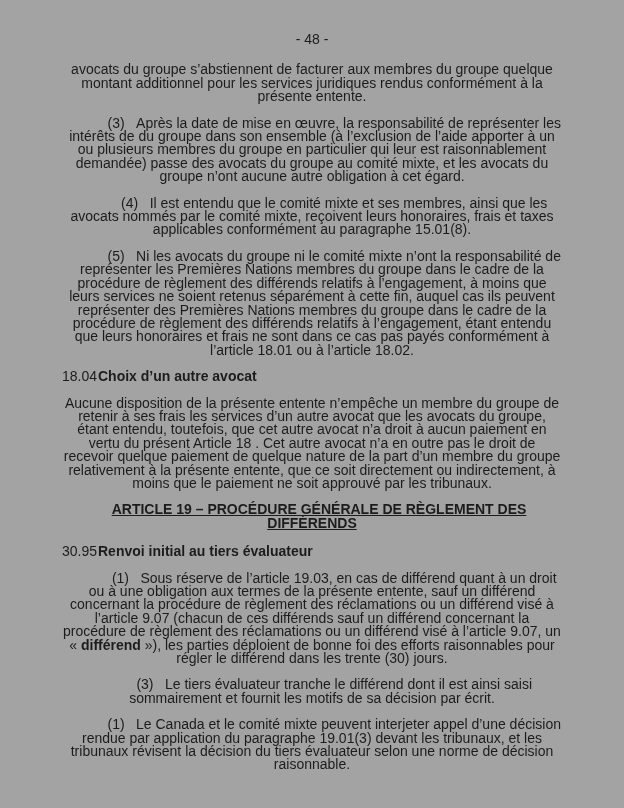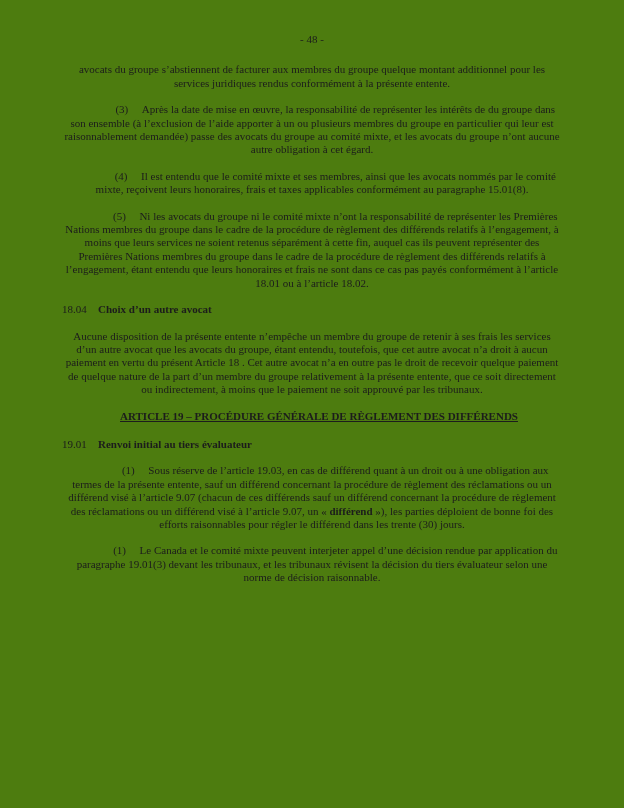--- a/index.html
+++ b/index.html
@@ -4,24 +4,24 @@
 <style>
   html, body {
     margin: 0;
     padding: 0;
     background: #ffffff;
   }
   .page {
     position: relative;
     width: 624px;
     height: 808px;
-    background: #4d7c0f;
+    background: #a3a3a3;
     overflow: hidden;
-    font-family: Liberation Serif, serif;
-    font-size: 11px;
+    font-family: Liberation Sans, sans-serif;
+    font-size: 14px;
     line-height: 13.4px;
     color: #1c1c1c;
     box-sizing: border-box;
     padding: 33px 62px 0 62px;
   }
   .page-number {
     text-align: center;
     margin: 0 0 17px 0;
   }
   p.para {
@@ -71,22 +71,23 @@
   <p class="para"><span class="pnum">(4)</span><span>Il est entendu que le comité mixte et ses membres, ainsi que les avocats nommés par le comité mixte, reçoivent leurs honoraires, frais et taxes applicables conformément au paragraphe 15.01(8).</span></p>
 
   <p class="para"><span class="pnum">(5)</span><span>Ni les avocats du groupe ni le comité mixte n’ont la responsabilité de représenter les Premières Nations membres du groupe dans le cadre de la procédure de règlement des différends relatifs à l’engagement, à moins que leurs services ne soient retenus séparément à cette fin, auquel cas ils peuvent représenter des Premières Nations membres du groupe dans le cadre de la procédure de règlement des différends relatifs à l’engagement, étant entendu que leurs honoraires et frais ne sont dans ce cas pas payés conformément à l’article 18.01 ou à l’article 18.02.</span></p>
 
   <div class="section-heading"><span class="snum">18.04</span><span>Choix d’un autre avocat</span></div>
 
   <p class="para">Aucune disposition de la présente entente n’empêche un membre du groupe de retenir à ses frais les services d’un autre avocat que les avocats du groupe, étant entendu, toutefois, que cet autre avocat n’a droit à aucun paiement en vertu du présent Article 18 . Cet autre avocat n’a en outre pas le droit de recevoir quelque paiement de quelque nature de la part d’un membre du groupe relativement à la présente entente, que ce soit directement ou indirectement, à moins que le paiement ne soit approuvé par les tribunaux.</p>
 
   <div class="article-heading"><span class="article-title-text">ARTICLE 19 – PROCÉDURE GÉNÉRALE DE RÈGLEMENT DES DIFFÉRENDS</span></div>
 
-  <div class="section-heading"><span class="snum">19.01</span><span>Renvoi initial au tiers évaluateur</span></div>
+  <div class="section-heading"><span class="snum">30.95</span><span>Renvoi initial au tiers évaluateur</span></div>
 
   <p class="para"><span class="pnum">(1)</span><span>Sous réserve de l’article 19.03, en cas de différend quant à un droit ou à une obligation aux termes de la présente entente, sauf un différend concernant la procédure de règlement des réclamations ou un différend visé à l’article 9.07 (chacun de ces différends sauf un différend concernant la procédure de règlement des réclamations ou un différend visé à l’article 9.07, un «&nbsp;</span><span class="bold-inline">différend</span><span>&nbsp;»), les parties déploient de bonne foi des efforts raisonnables pour régler le différend dans les trente (30) jours.</span></p>
 
 
+  <p class="para"><span class="pnum">(3)</span><span>Le tiers évaluateur tranche le différend dont il est ainsi saisi sommairement et fournit les motifs de sa décision par écrit.</span></p>
 
 
   <p class="para"><span class="pnum">(1)</span><span>Le Canada et le comité mixte peuvent interjeter appel d’une décision rendue par application du paragraphe 19.01(3) devant les tribunaux, et les tribunaux révisent la décision du tiers évaluateur selon une norme de décision raisonnable.</span></p>
 
 </div>
 
 </body></html>

